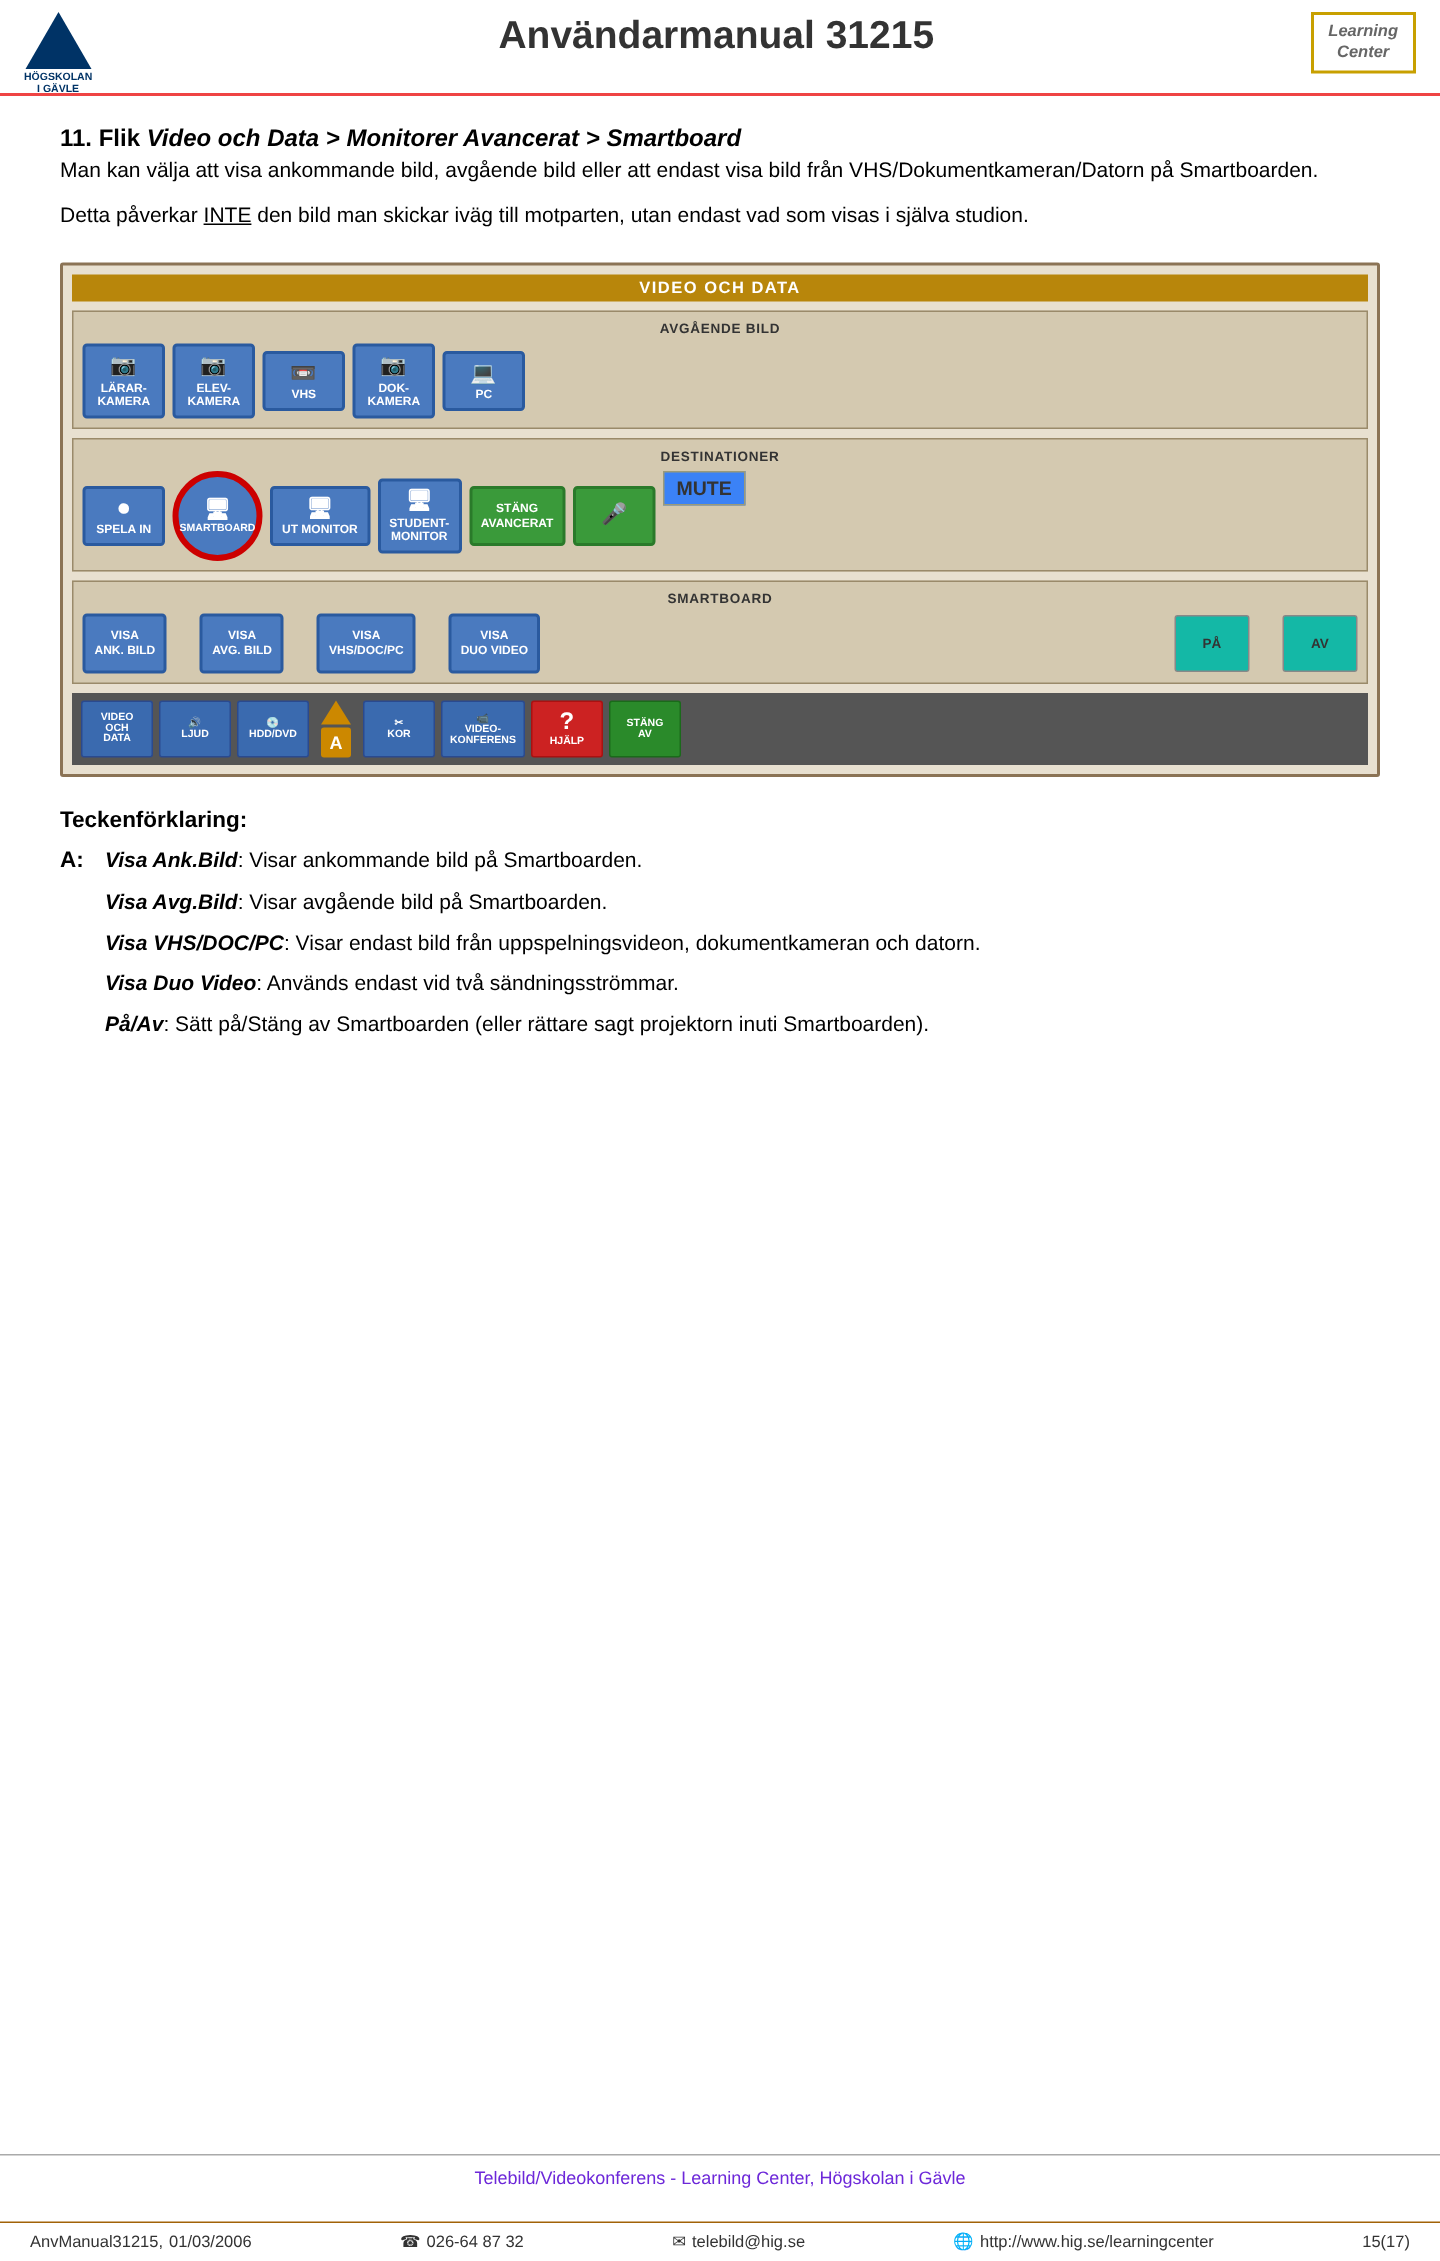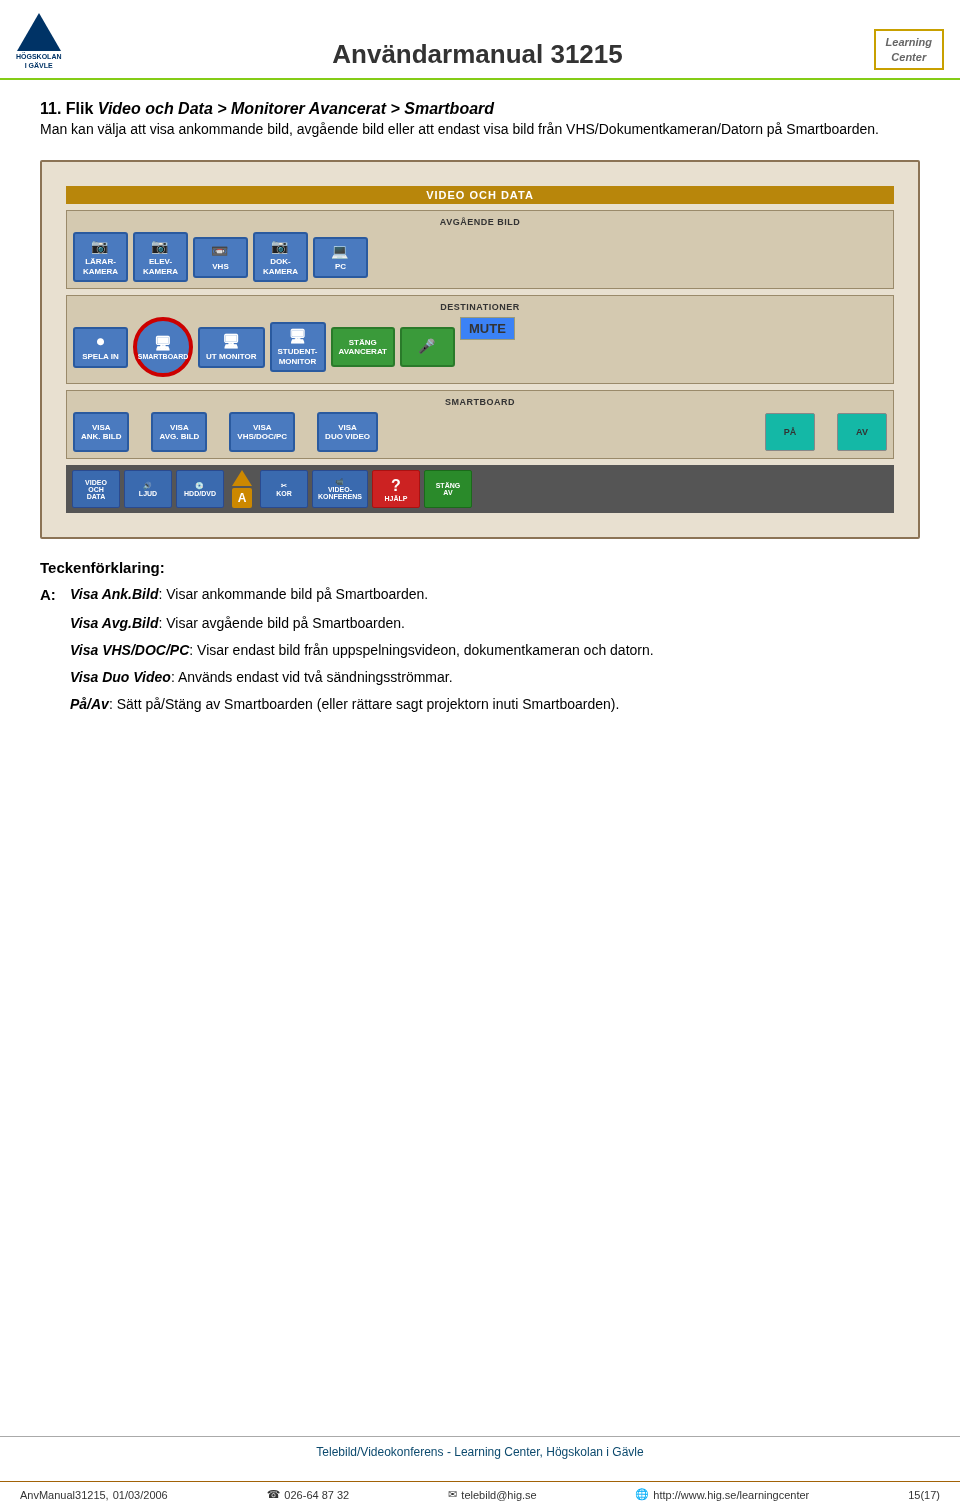--- a/index.html
+++ b/index.html
@@ -7,24 +7,24 @@
       font-family: Arial, sans-serif;
       background: #fff;
       width: 960px;
       min-height: 1507px;
       position: relative;
     }
 
     
     .header {
       display: flex;
-      align-items: flex-end;
-      border-bottom: 2px solid #84cc16;
+      align-items: flex-start;
+      border-bottom: 2px solid #ef4444;
       padding: 8px 16px;
-      height: 80px;
+      height: 64px;
     }
     .header-logo {
       display: flex;
       flex-direction: column;
       align-items: center;
       margin-right: 20px;
     }
     .logo-triangle {
       width: 0; height: 0;
       border-left: 22px solid transparent;
@@ -80,21 +80,21 @@
       line-height: 1.6;
       margin-bottom: 8px;
     }
     .underline { text-decoration: underline; }
 
     
     .panel-wrapper {
       margin: 20px 0;
       border: 2px solid #8B7355;
       background: #e8e0d0;
-      padding: 24px;
+      padding: 6px;
       border-radius: 2px;
     }
 
     .panel-header {
       background: #b8860b;
       color: white;
       text-align: center;
       font-size: 11px;
       font-weight: bold;
       padding: 3px 0;
@@ -254,21 +254,21 @@
     }
     .bold { font-weight: bold; }
     .italic { font-style: italic; }
 
     
     .footer {
       border-top: 1px solid #aaa;
       text-align: center;
       padding: 8px 20px;
       font-size: 12px;
-      color: #0c4a6e;
+      color: #6d28d9;
       position: absolute;
       bottom: 40px;
       left: 0; right: 0;
     }
     .footer-bottom {
       border-top: 1px solid #a16207;
       display: flex;
       justify-content: space-between;
       align-items: center;
       padding: 6px 20px;
@@ -334,20 +334,23 @@
 </div>
 
 <div class="content">
 
   <p class="section-heading">
     <span>11. Flik </span><span class="italic-part">Video och Data &gt; Monitorer Avancerat &gt; Smartboard</span>
   </p>
 
   <p class="intro-text">Man kan välja att visa ankommande bild, avgående bild eller att endast visa bild från VHS/Dokumentkameran/Datorn på Smartboarden.</p>
 
+  <p class="intro-text">
+    <span>Detta påverkar </span><span class="underline">INTE</span><span> den bild man skickar iväg till motparten, utan endast vad som visas i själva studion.</span>
+  </p>
 
   <div class="panel-wrapper">
     <div class="panel-header">VIDEO OCH DATA</div>
 
     <div class="panel-section">
       <div class="panel-section-label">AVGÅENDE BILD</div>
       <div class="buttons-row">
         <div class="btn">
           <div class="btn-icon">📷</div>
           <div>LÄRAR-<br>KAMERA</div>

